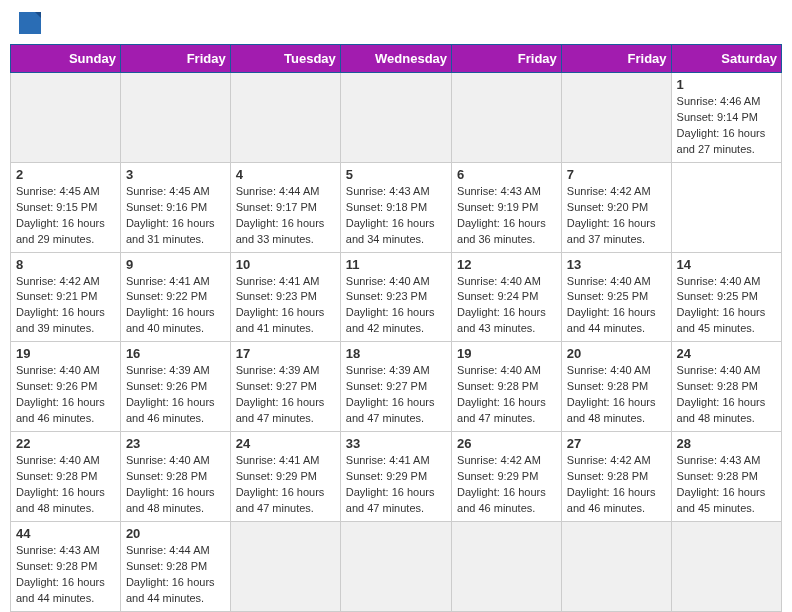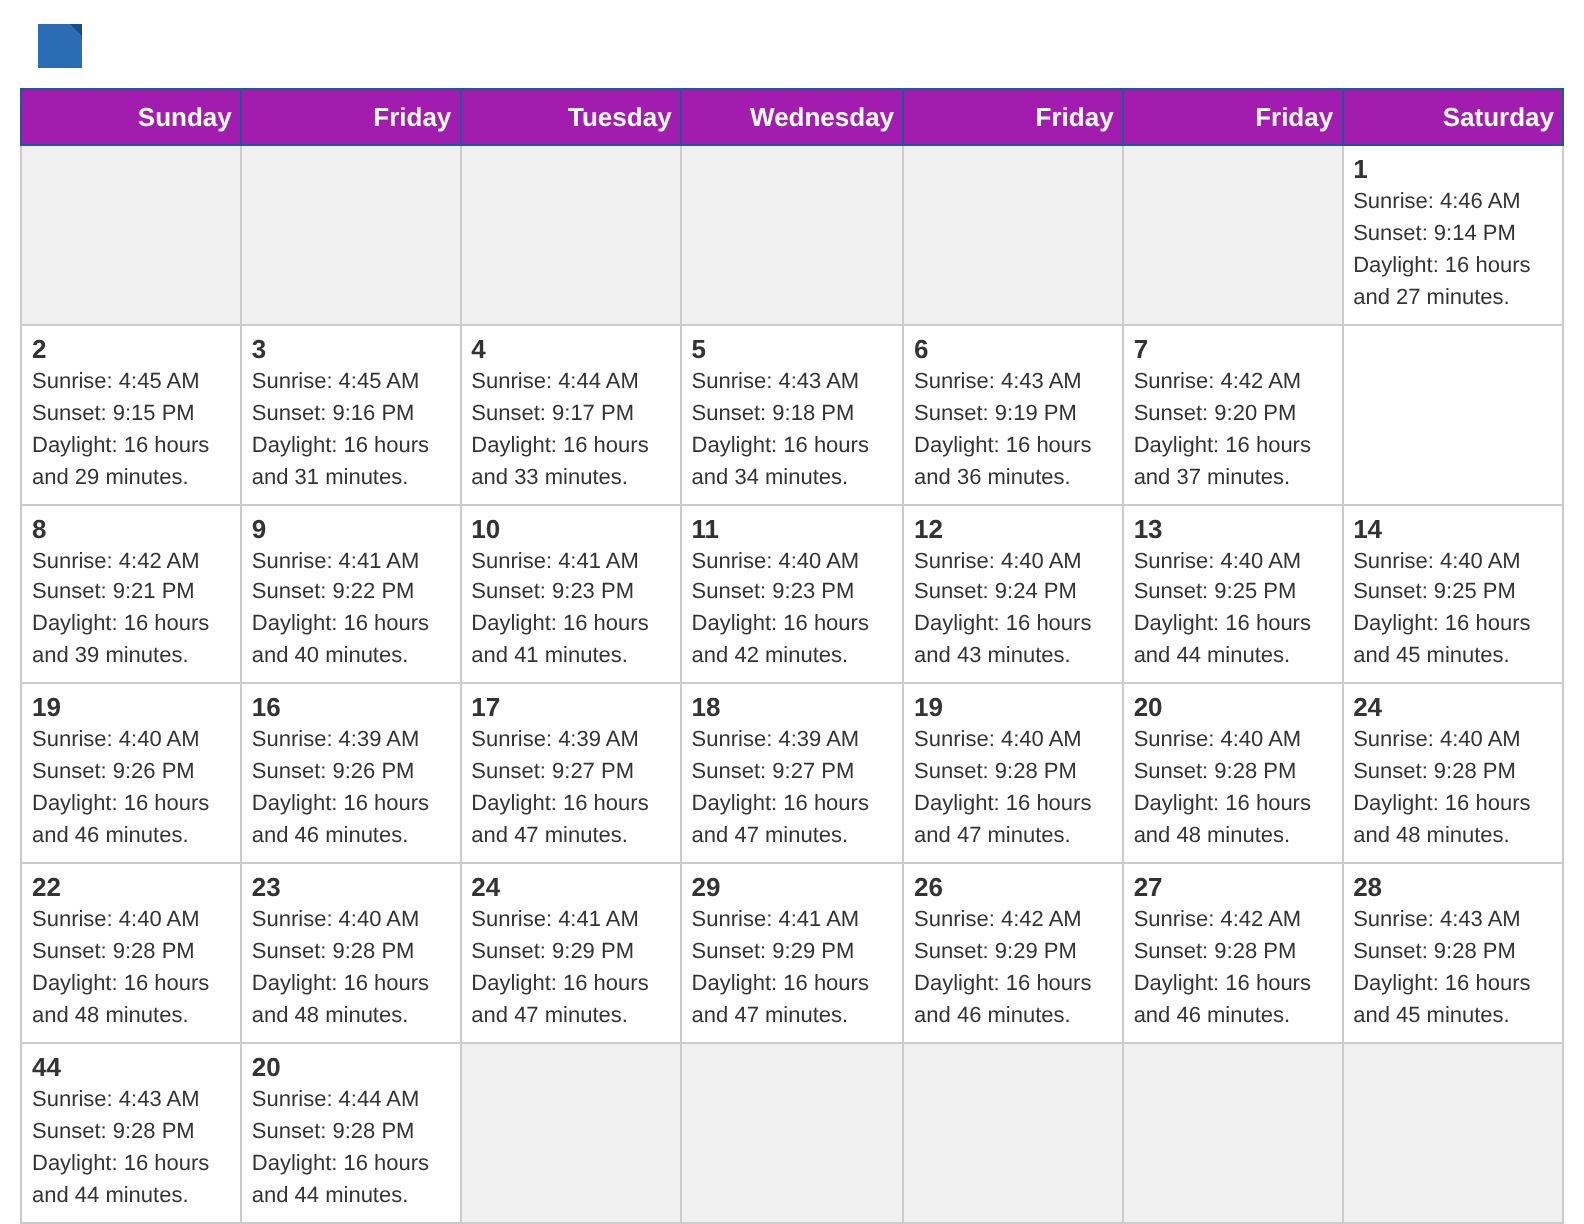--- a/index.html
+++ b/index.html
@@ -304,21 +304,21 @@
 and 48 minutes.</div>
         </td>
         <td>
           <span class="day-number">24</span>
           <div class="day-info" style="white-space: pre-line;">Sunrise: 4:41 AM
 Sunset: 9:29 PM
 Daylight: 16 hours
 and 47 minutes.</div>
         </td>
         <td>
-          <span class="day-number">29</span>
+          <span class="day-number">33</span>
           <div class="day-info" style="white-space: pre-line;">Sunrise: 4:41 AM
 Sunset: 9:29 PM
 Daylight: 16 hours
 and 47 minutes.</div>
         </td>
         <td>
           <span class="day-number">26</span>
           <div class="day-info" style="white-space: pre-line;">Sunrise: 4:42 AM
 Sunset: 9:29 PM
 Daylight: 16 hours

